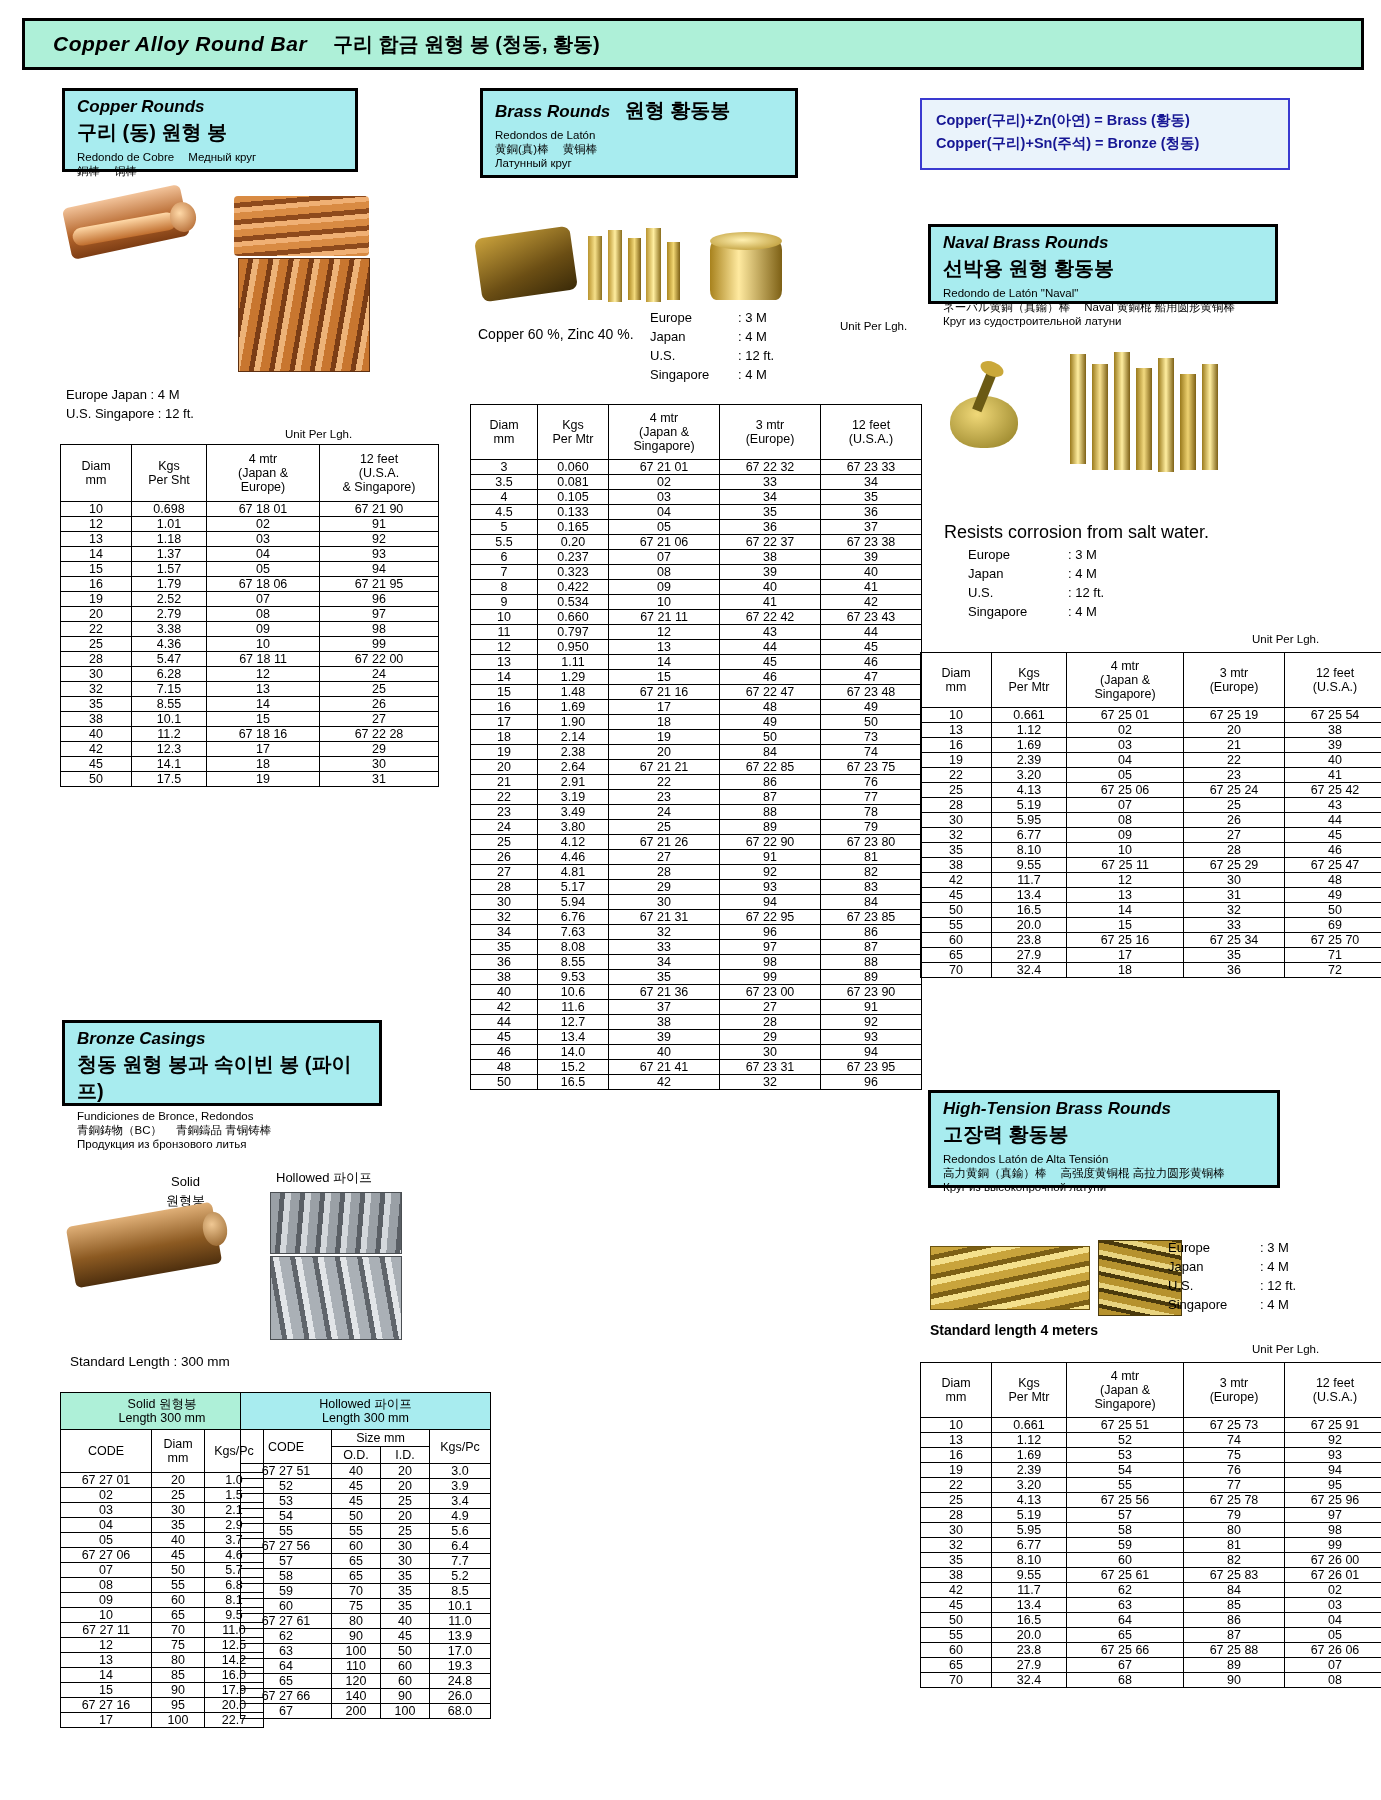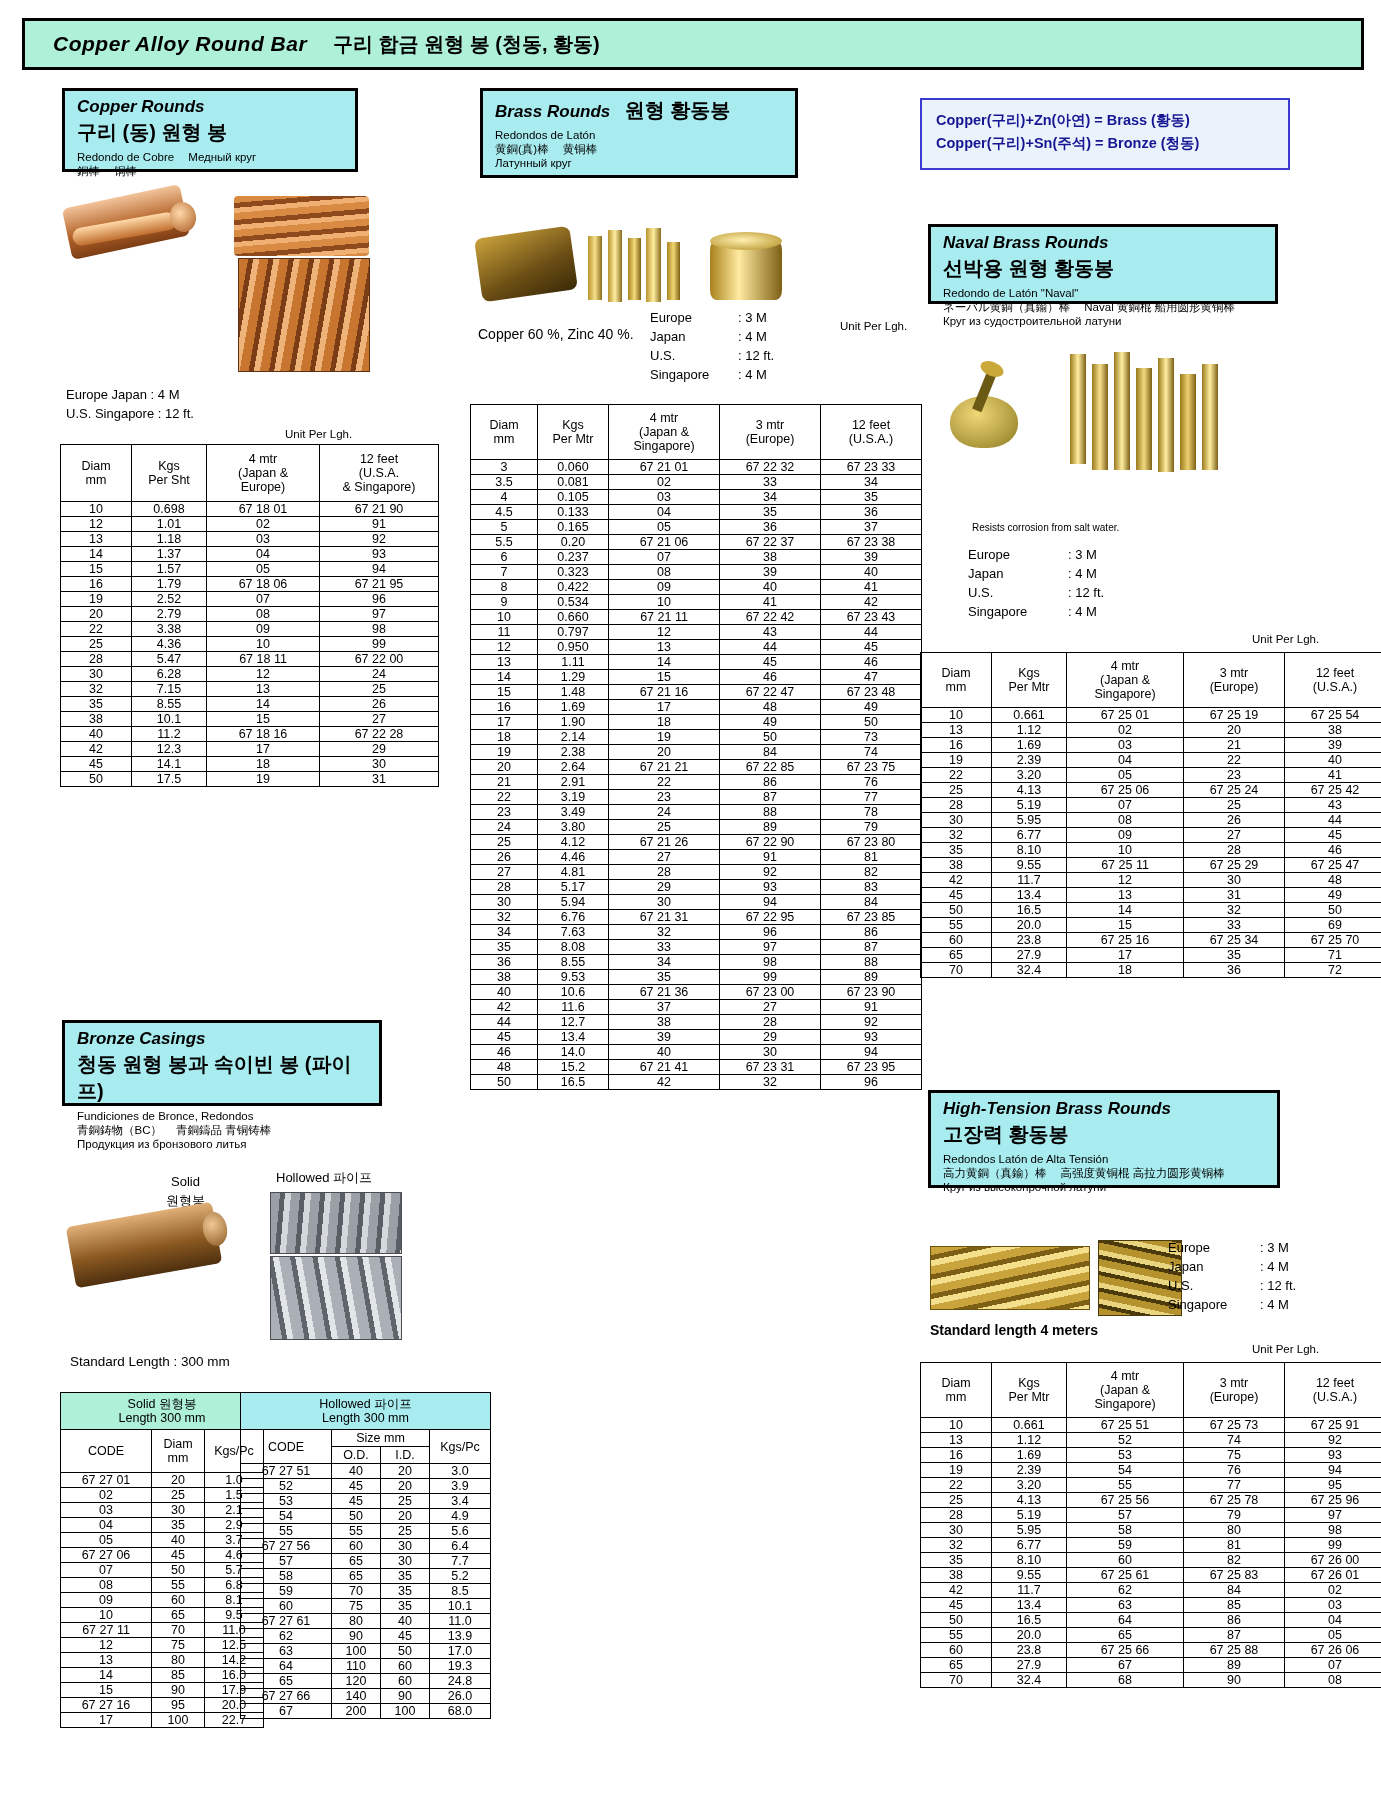--- a/index.html
+++ b/index.html
@@ -600,21 +600,21 @@
     <div style="position:absolute;left:30px;top:12px;width:24px;height:14px;background:#caa83a;border-radius:50%;transform:rotate(22deg);"></div>
     <div style="position:absolute;left:120px;top:4px;width:16px;height:110px;background:linear-gradient(90deg,#9a7a1c,#ffeea0,#7d6015);"></div>
     <div style="position:absolute;left:142px;top:14px;width:16px;height:106px;background:linear-gradient(90deg,#9a7a1c,#f7e08f,#7d6015);"></div>
     <div style="position:absolute;left:164px;top:2px;width:16px;height:118px;background:linear-gradient(90deg,#9a7a1c,#ffeea0,#7d6015);"></div>
     <div style="position:absolute;left:186px;top:18px;width:16px;height:102px;background:linear-gradient(90deg,#9a7a1c,#f2d97f,#7d6015);"></div>
     <div style="position:absolute;left:208px;top:8px;width:16px;height:114px;background:linear-gradient(90deg,#9a7a1c,#ffeea0,#7d6015);"></div>
     <div style="position:absolute;left:230px;top:24px;width:16px;height:96px;background:linear-gradient(90deg,#9a7a1c,#eed271,#7d6015);"></div>
     <div style="position:absolute;left:252px;top:14px;width:16px;height:106px;background:linear-gradient(90deg,#9a7a1c,#ffeea0,#7d6015);"></div>
   </div>
 
-  <div class="smallnote" style="left:972px;top:522px;font-size:10px;">Resists corrosion from  salt water.</div>
+  <div class="smallnote" style="left:944px;top:522px;font-size:18px;">Resists corrosion from  salt water.</div>
 
   <div class="cap" style="left:968px;top:545px;font-size:13px;">
     <div><span class="lbl" style="width:100px;">Europe</span><span>: 3 M</span></div>
     <div><span class="lbl" style="width:100px;">Japan</span><span>: 4 M</span></div>
     <div><span class="lbl" style="width:100px;">U.S.</span><span>: 12 ft.</span></div>
     <div><span class="lbl" style="width:100px;">Singapore</span><span>: 4 M</span></div>
   </div>
 
   <span class="unit" style="left:1252px;top:633px;">Unit Per Lgh.</span>
 

